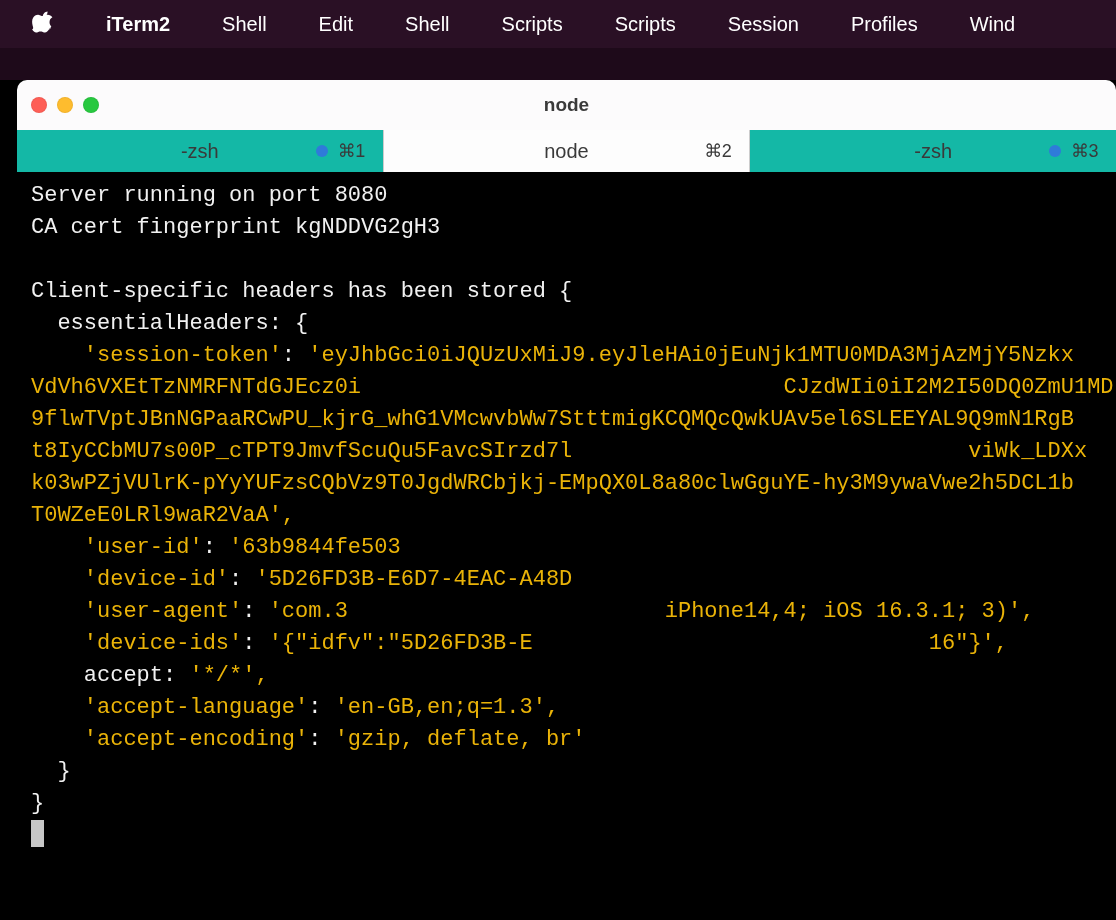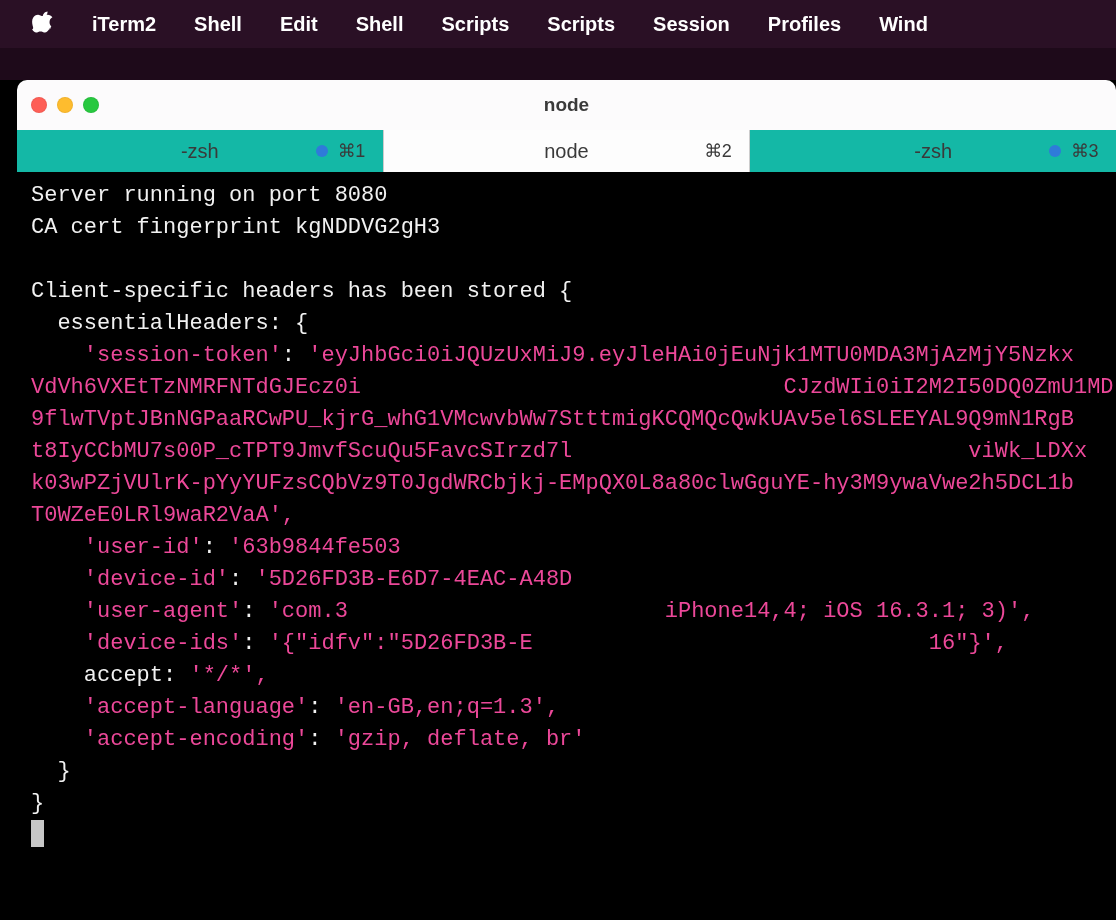--- a/index.html
+++ b/index.html
@@ -9,31 +9,31 @@
       background: #000;
       font-family: -apple-system, BlinkMacSystemFont, "Helvetica Neue", sans-serif;
       overflow: hidden;
     }
     .menubar {
       height: 48px;
       background: #2a1025;
       display: flex;
       align-items: center;
       padding-left: 32px;
-      gap: 38px;
+      gap: 52px;
       color: #fff;
       font-size: 20px;
     }
     .menubar .apple-logo svg {
       width: 22px;
       height: 26px;
       fill: #fff;
     }
     .menubar .app-name { font-weight: 700; }
-    .menubar .menu-item { font-weight: 700; cursor: default; }
+    .menubar .menu-item { font-weight: 400; cursor: default; }
     .window-gap {
       height: 32px;
       background: #1e0a1a;
     }
     .window {
       margin-left: 17px;
     }
     .titlebar {
       height: 50px;
       background: #fcfbfc;
@@ -105,21 +105,21 @@
     }
     .terminal {
       padding: 8px 14px;
       font-family: "Menlo", "Monaco", "Courier New", monospace;
       font-size: 22px;
       line-height: 32px;
       color: #f1f1f1;
       white-space: pre;
       overflow: hidden;
     }
-    .g { color: #ec4899; }
+    .g { color: #eab308; }
     .cursor {
       display: inline-block;
       width: 13px;
       height: 27px;
       background: #c7c7c7;
       vertical-align: -4px;
     }
   </style>
 </head>
 <body>

